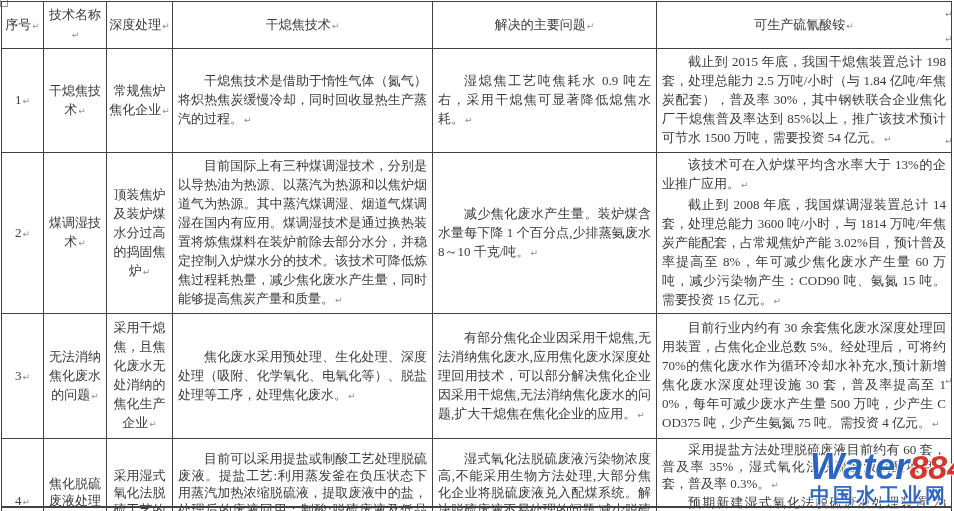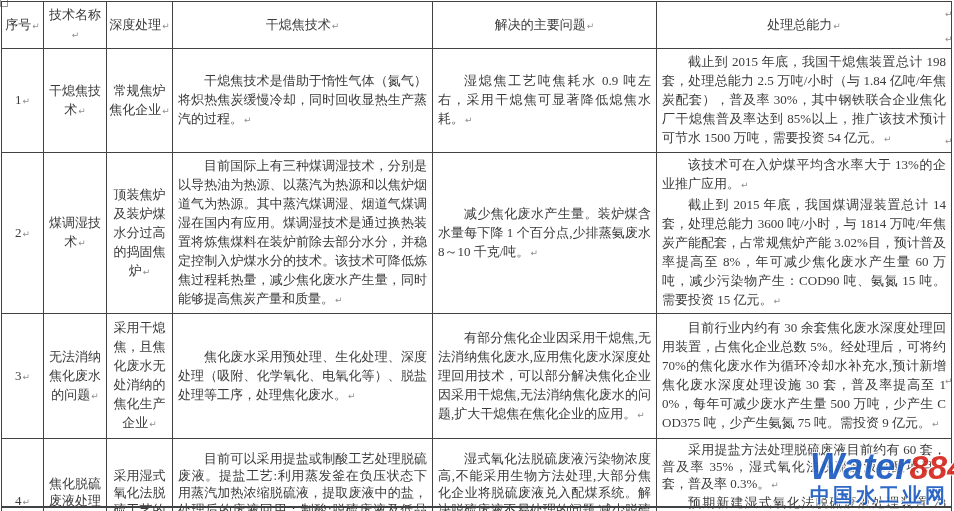--- a/index.html
+++ b/index.html
@@ -72,21 +72,21 @@
         <col style="width:224px">
         <col style="width:295px">
     </colgroup>
     <thead>
       <tr style="height:27px">
         <th><span class="pm">序号</span></th>
         <th><span class="pm">技术名称</span></th>
         <th><span class="pm">深度处理</span></th>
         <th><span class="pm">干熄焦技术</span></th>
         <th><span class="pm">解决的主要问题</span></th>
-        <th><span class="pm">处理总能力</span></th>
+        <th><span class="pm">可生产硫氰酸铵</span></th>
       </tr>
     </thead>
     <tbody>
       <tr style="height:104px">
         <td class="c"><span class="pm">1</span></td>
         <td class="c"><span class="pm">干熄焦技术</span></td>
         <td class="c"><span class="pm">常规焦炉焦化企业</span></td>
         <td>
             <p class="p pm">干熄焦技术是借助于惰性气体（氮气）将炽热焦炭缓慢冷却，同时回收显热生产蒸汽的过程。</p>
           </td>
@@ -102,35 +102,35 @@
         <td class="c"><span class="pm">煤调湿技术</span></td>
         <td class="c"><span class="pm">顶装焦炉及装炉煤水分过高的捣固焦炉</span></td>
         <td>
             <p class="p pm">目前国际上有三种煤调湿技术，分别是以导热油为热源、以蒸汽为热源和以焦炉烟道气为热源。其中蒸汽煤调湿、烟道气煤调湿在国内有应用。煤调湿技术是通过换热装置将炼焦煤料在装炉前除去部分水分，并稳定控制入炉煤水分的技术。该技术可降低炼焦过程耗热量，减少焦化废水产生量，同时能够提高焦炭产量和质量。</p>
           </td>
         <td>
             <p class="p pm">减少焦化废水产生量。装炉煤含水量每下降 1 个百分点,少排蒸氨废水 8～10 千克/吨。</p>
           </td>
         <td>
           <p class="p pm">该技术可在入炉煤平均含水率大于 13%的企业推广应用。</p>
-          <p class="p pm">截止到 2015 年底，我国煤调湿装置总计 14 套，处理总能力 3600 吨/小时，与 1814 万吨/年焦炭产能配套，占常规焦炉产能 3.02%目，预计普及率提高至 8%，年可减少焦化废水产生量 60 万吨，减少污染物产生：COD90 吨、氨氮 15 吨。需要投资 15 亿元。</p>
+          <p class="p pm">截止到 2008 年底，我国煤调湿装置总计 14 套，处理总能力 3600 吨/小时，与 1814 万吨/年焦炭产能配套，占常规焦炉产能 3.02%目，预计普及率提高至 8%，年可减少焦化废水产生量 60 万吨，减少污染物产生：COD90 吨、氨氮 15 吨。需要投资 15 亿元。</p>
         </td>
       </tr>
       <tr style="height:125px">
         <td class="c"><span class="pm">3</span></td>
         <td class="c"><span class="pm">无法消纳焦化废水的问题</span></td>
         <td class="c"><span class="pm">采用干熄焦，且焦化废水无处消纳的焦化生产企业</span></td>
         <td>
             <p class="p pm">焦化废水采用预处理、生化处理、深度处理（吸附、化学氧化、电氧化等）、脱盐处理等工序，处理焦化废水。</p>
           </td>
         <td>
             <p class="p pm">有部分焦化企业因采用干熄焦,无法消纳焦化废水,应用焦化废水深度处理回用技术，可以部分解决焦化企业因采用干熄焦,无法消纳焦化废水的问题,扩大干熄焦在焦化企业的应用。</p>
           </td>
         <td>
-            <p class="p pm">目前行业内约有 30 余套焦化废水深度处理回用装置，占焦化企业总数 5%。经处理后，可将约 70%的焦化废水作为循环冷却水补充水,预计新增焦化废水深度处理设施 30 套，普及率提高至 10%，每年可减少废水产生量 500 万吨，少产生 COD375 吨，少产生氨氮 75 吨。需投资 9 亿元。</p>
+            <p class="p pm">目前行业内约有 30 余套焦化废水深度处理回用装置，占焦化企业总数 5%。经处理后，可将约 70%的焦化废水作为循环冷却水补充水,预计新增焦化废水深度处理设施 30 套，普及率提高至 10%，每年可减少废水产生量 500 万吨，少产生 COD375 吨，少产生氨氮 75 吨。需投资 4 亿元。</p>
           </td>
       </tr>
       <tr class="tight">
         <td class="c"><span class="pm">4</span></td>
         <td class="c"><span class="pm">焦化脱硫废液处理技术</span></td>
         <td class="c"><span class="pm">采用湿式氧化法脱硫工艺的焦化企业</span></td>
         <td>
             <p class="p pm">目前可以采用提盐或制酸工艺处理脱硫废液。提盐工艺:利用蒸发釜在负压状态下用蒸汽加热浓缩脱硫液，提取废液中的盐，处理后的废液回用；制酸:脱硫废液及低品质硫磺经预处理、焚烧、余热回收、净化、干燥、转化、吸收等工序生产硫酸。</p>
           </td>
         <td>

